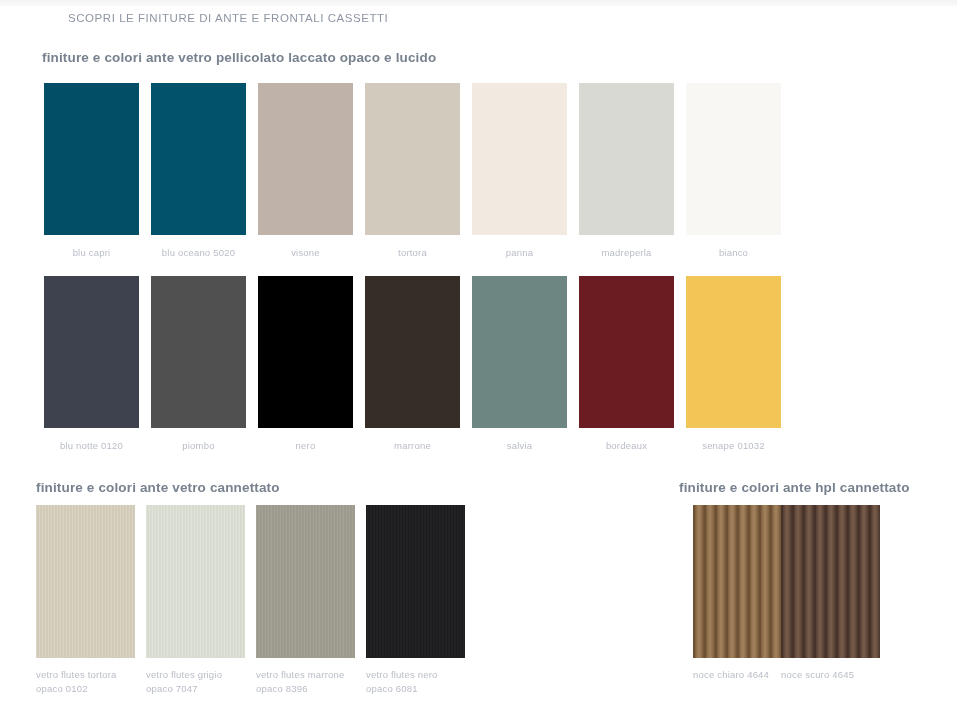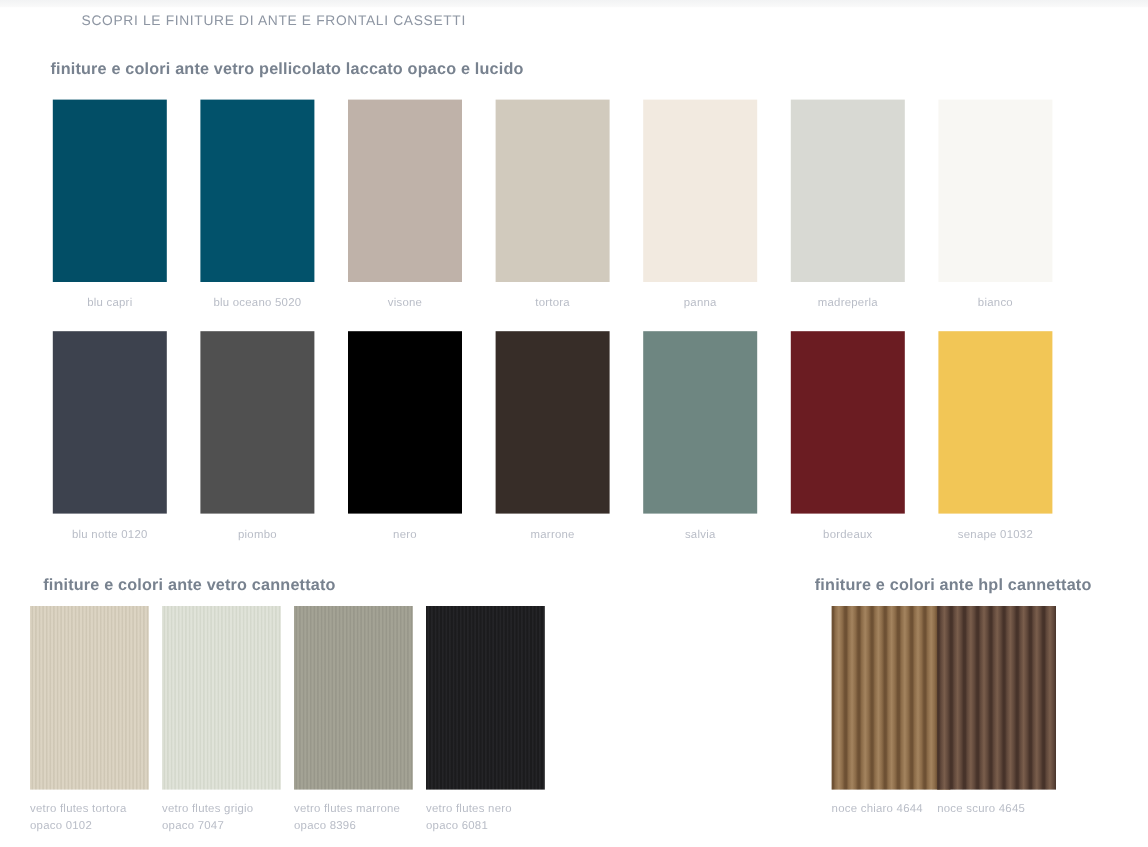--- a/index.html
+++ b/index.html
@@ -32,31 +32,31 @@
   }
   #sec1-title { position: absolute; left: 42px; top: 50px; }
   #sec2-title { position: absolute; left: 36px; top: 480px; }
   #sec3-title { position: absolute; left: 679px; top: 480px; }
 
   
   .row { position: absolute; display: flex; }
   #row1 { left: 44px; top: 83px; }
   #row2 { left: 44px; top: 276px; }
 
-  .cell { width: 95px; margin-right: 28px; }
+  .cell { width: 95px; margin-right: 12px; }
   .cell:last-child { margin-right: 0; }
   .chip { width: 95px; height: 152px; display: block; }
   .caption {
     margin-top: 12px;
     font-size: 9.5px; color: #b9bdc7; text-align: center;
     letter-spacing: .2px; line-height: 1.35;
   }
 
   
-  #row3 { position: absolute; left: 25px; top: 505px; display: flex; }
+  #row3 { position: absolute; left: 36px; top: 505px; display: flex; }
   .cell-f { width: 99px; margin-right: 11px; }
   .chip-f { width: 99px; height: 153px; display: block; position: relative; }
   .caption-l {
     margin-top: 10px; font-size: 9.5px; color: #b9bdc7;
     text-align: left; letter-spacing: .2px; line-height: 1.45;
     max-width: 95px;
   }
 
   
   #row4 { position: absolute; left: 693px; top: 505px; display: flex; }

